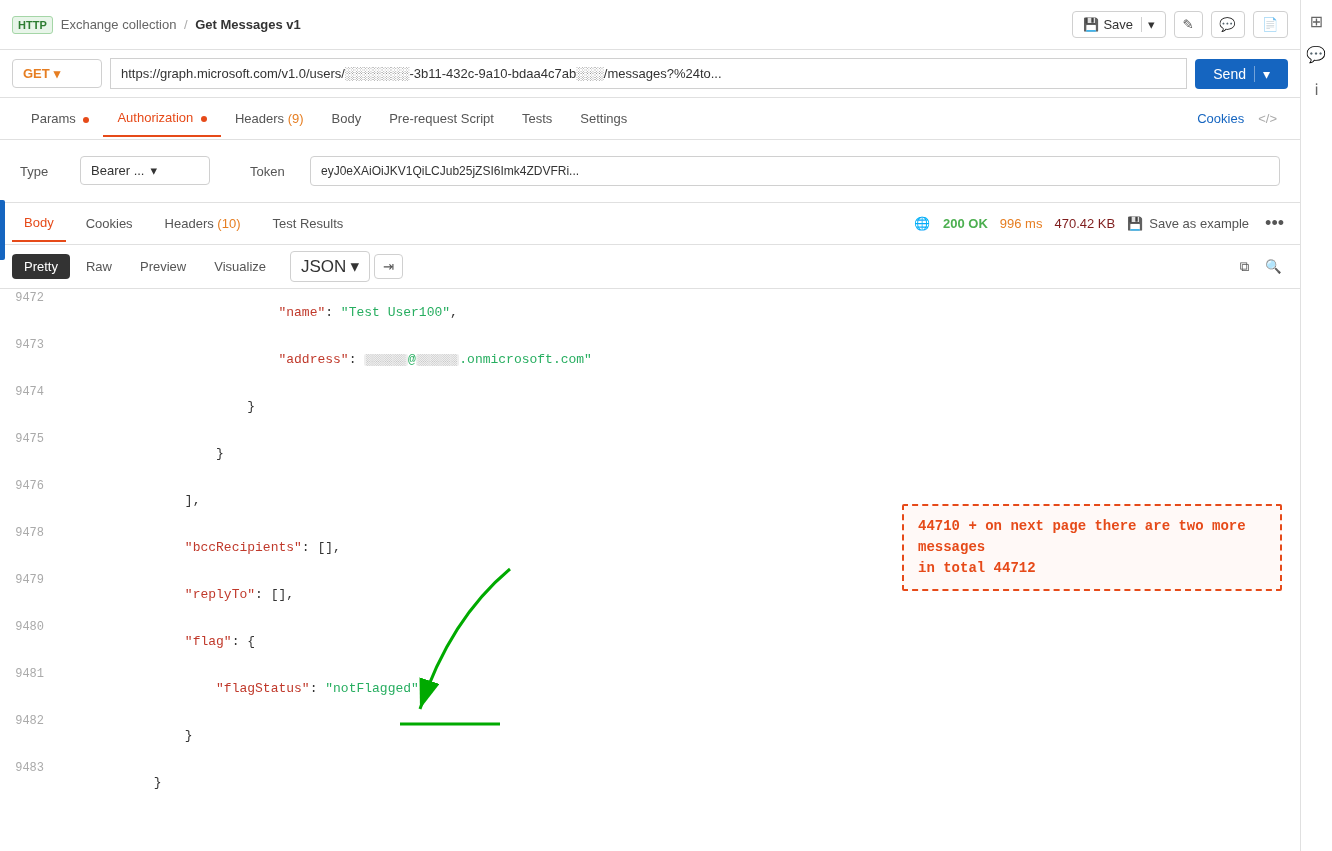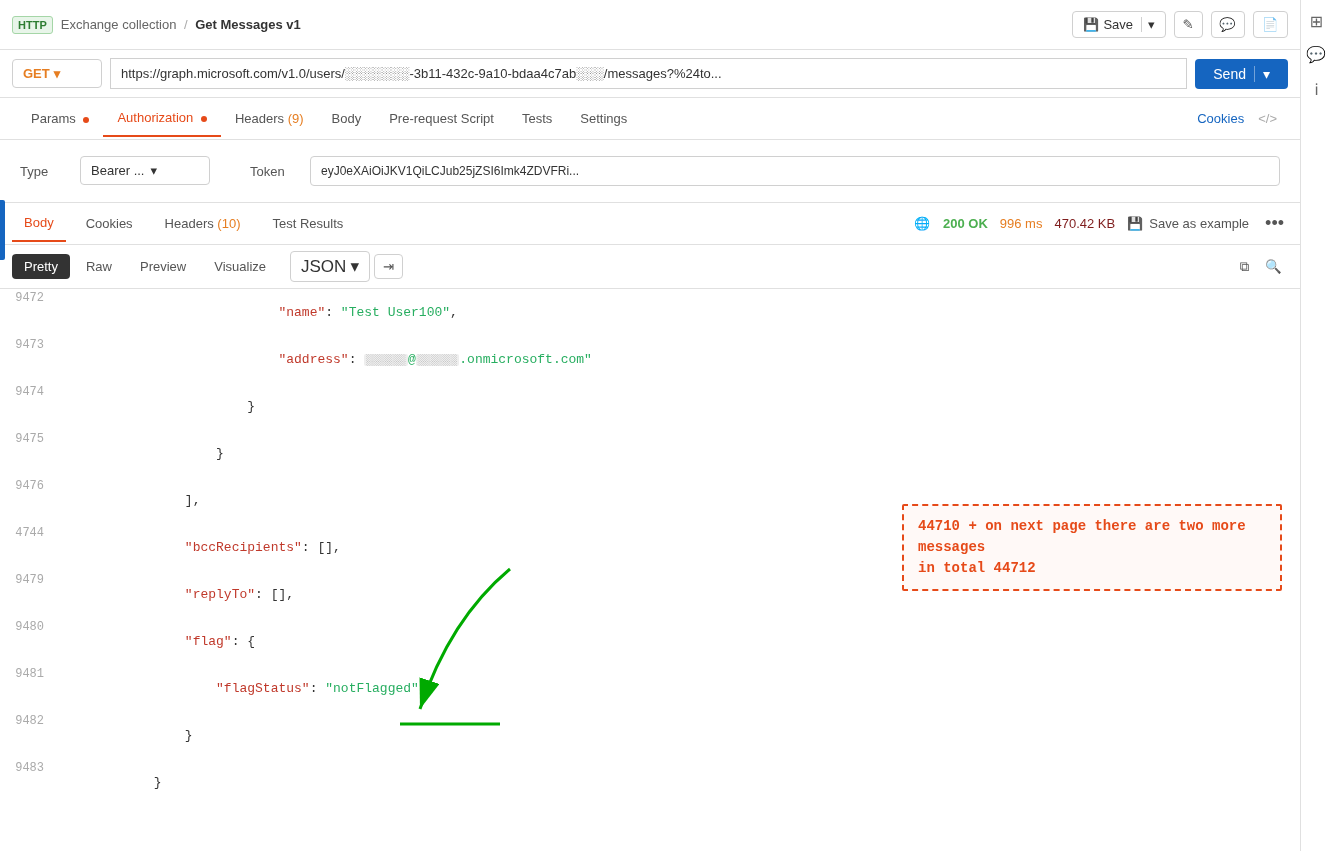--- a/index.html
+++ b/index.html
@@ -329,21 +329,21 @@
 
     <div class="code-line">
       <span class="line-num">9476</span>
       <span class="line-content">
         &nbsp;&nbsp;&nbsp;&nbsp;&nbsp;&nbsp;&nbsp;&nbsp;<span class="c-punc">],</span>
       </span>
     </div>
 
 
     <div class="code-line">
-      <span class="line-num">4744</span>
+      <span class="line-num">9478</span>
       <span class="line-content">
         &nbsp;&nbsp;&nbsp;&nbsp;&nbsp;&nbsp;&nbsp;&nbsp;<span class="c-key">"bccRecipients"</span><span class="c-punc">: [],</span>
       </span>
     </div>
 
     <div class="code-line">
       <span class="line-num">9479</span>
       <span class="line-content">
         &nbsp;&nbsp;&nbsp;&nbsp;&nbsp;&nbsp;&nbsp;&nbsp;<span class="c-key">"replyTo"</span><span class="c-punc">: [],</span>
       </span>

